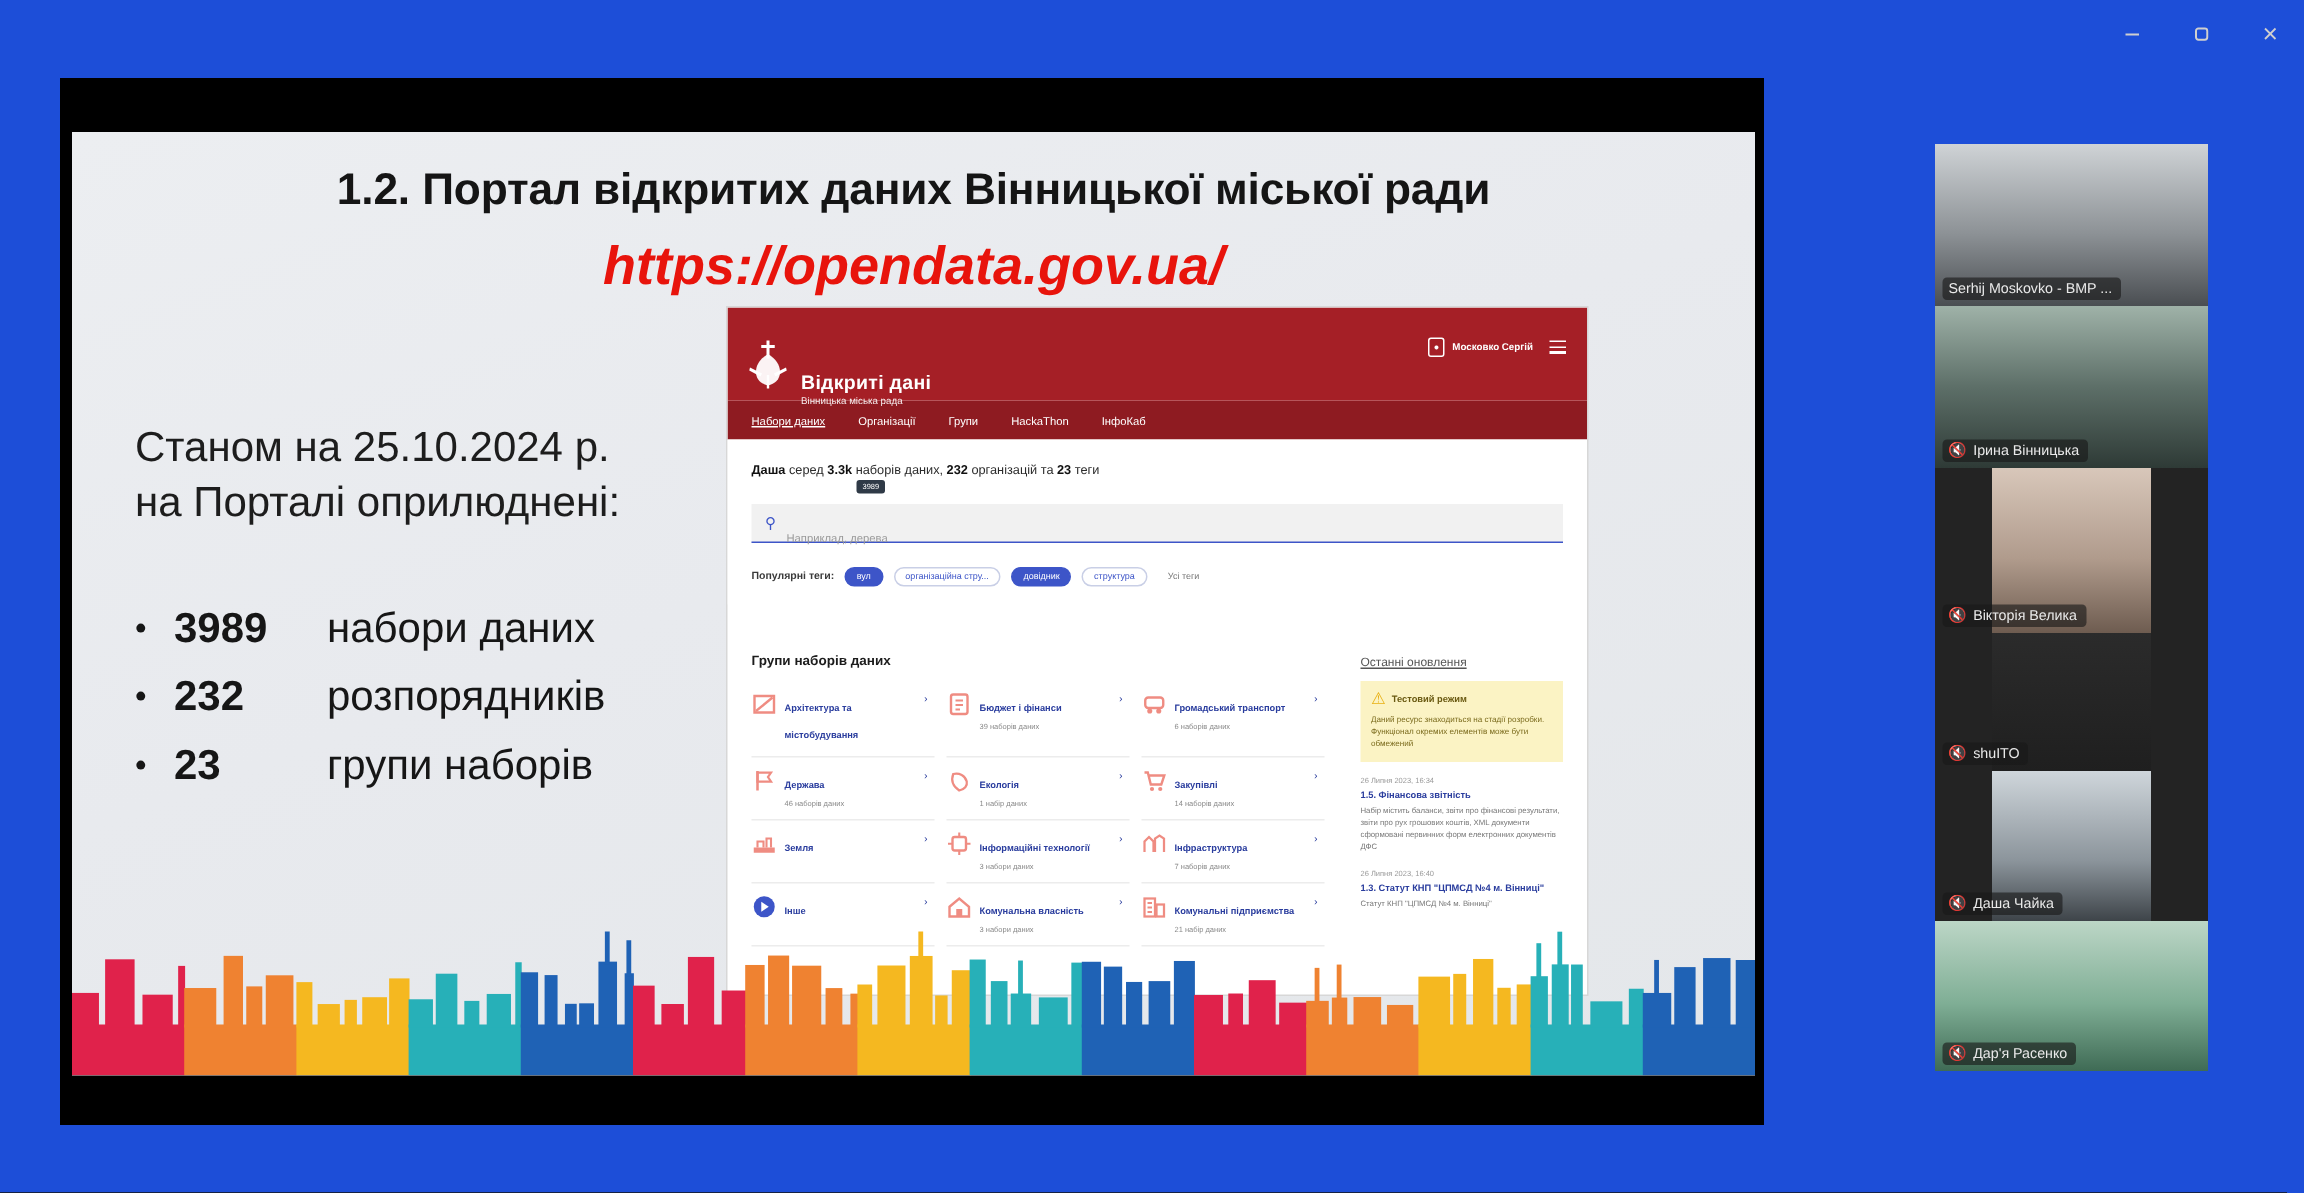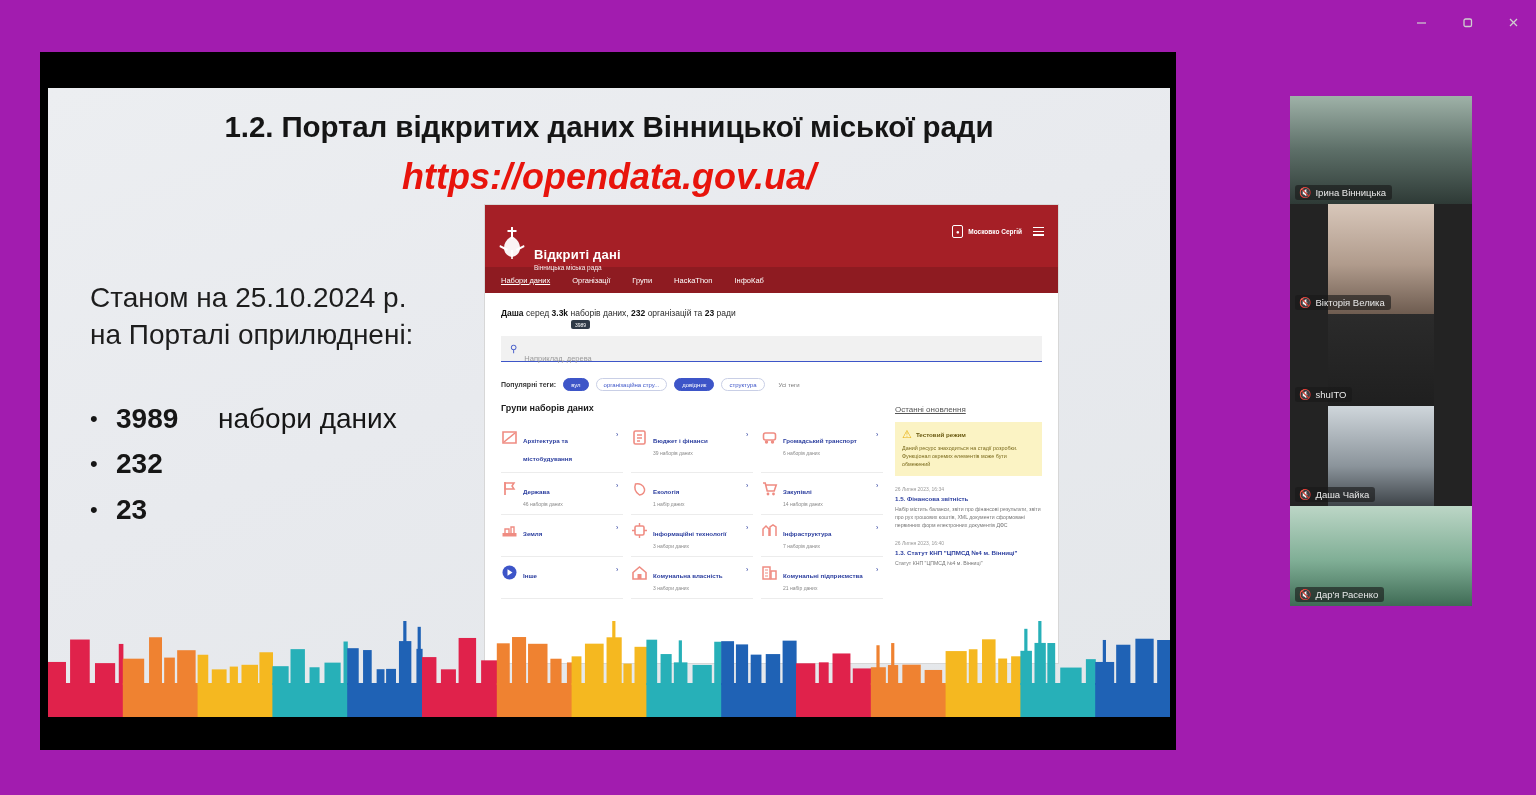--- a/index.html
+++ b/index.html
@@ -3,21 +3,21 @@
 <meta charset="utf-8">
 <title>Screen share — presentation</title>
 <style>
   * { box-sizing: border-box; margin: 0; padding: 0; }
   html, body {
     width: 1536px; height: 795px;
     background: #1a1a1a;
     font-family: "Liberation Sans", sans-serif;
     overflow: hidden;
   }
-  .app { position: relative; width: 1536px; height: 795px; background: #a21caf; }
+  .app { position: relative; width: 1536px; height: 795px; background: #1d4ed8; }
 
   
   .wincontrols {
     position: absolute; top: 0; right: 0;
     width: 176px; height: 44px;
     display: flex; align-items: center; justify-content: flex-end;
   }
   .wc-btn {
     width: 46px; height: 44px;
     display: flex; align-items: center; justify-content: center;
@@ -121,21 +121,21 @@
   .search-box .ph { color: #9a9a9a; font-size: 7.5px; margin-top: 20px; }
   .tags { margin-top: 16px; display: flex; align-items: center; gap: 7px; flex-wrap: nowrap; }
   .tags .lbl { font-size: 7px; color: #3a3a3a; font-weight: 700; white-space: nowrap; }
   .tag {
     font-size: 6px; padding: 2.5px 7px; border-radius: 9px;
     border: 1px solid #c9cfe6; color: #3d55c8; white-space: nowrap;
   }
   .tag.solid { background: #3d55c8; color: #fff; border-color: #3d55c8; }
   .tag.more { border: none; color: #777; }
 
-  .shot-body { display: flex; gap: 12px; padding: 0 16px; }
+  .shot-body { display: flex; gap: 24px; padding: 0 16px; margin-top: 32px; }
   .groups { flex: 0 0 382px; }
   .groups h3 { font-size: 9px; font-weight: 700; color: #1c1c1c; margin-bottom: 9px; }
   .grid { display: grid; grid-template-columns: repeat(3, 1fr); gap: 0 8px; }
   .gcell {
     display: flex; align-items: flex-start; gap: 5px;
     padding: 7px 0 7px 0; border-bottom: 1px solid #ececec;
     min-height: 41px;
   }
   .gicon { flex: 0 0 17px; height: 17px; color: #ef8c82; }
   .gicon svg { display: block; }
@@ -214,24 +214,26 @@
 
       <ul class="bullets">
         <li>
           <span class="dot">•</span>
           <span class="num">3989</span>
           <span class="txt">набори даних</span>
         </li>
         <li>
           <span class="dot">•</span>
           <span class="num">232</span>
+          <span class="txt">розпорядників</span>
         </li>
         <li>
           <span class="dot">•</span>
           <span class="num">23</span>
+          <span class="txt">групи наборів</span>
         </li>
       </ul>
 
       <div class="shot">
 
         <div class="shot-header">
           <div class="brand">
             <svg class="crest" viewBox="0 0 26 34">
               <g fill="#fff">
                 <rect x="12" y="1" width="2" height="12"></rect>
@@ -262,21 +264,21 @@
         <div class="shot-nav">
           <a class="active">Набори даних</a>
           <a>Організації</a>
           <a>Групи</a>
           <a>HackaThon</a>
           <a>ІнфоКаб</a>
         </div>
 
         <div class="shot-search">
           <div class="search-head">
-            <b>Даша</b><span> серед </span><b>3.3k</b><span> наборів даних, </span><b>232</b><span> організацій та </span><b>23</b><span> ради</span>
+            <b>Даша</b><span> серед </span><b>3.3k</b><span> наборів даних, </span><b>232</b><span> організацій та </span><b>23</b><span> теги</span>
             <span class="count-chip">3989</span>
           </div>
 
           <div class="search-box">
             <span class="mag">⚲</span>
             <span class="ph">Наприклад, дерева</span>
           </div>
 
           <div class="tags">
             <span class="lbl">Популярні теги:</span>
@@ -534,20 +536,26 @@
           <rect x="1047.2" y="40.96348905142559" width="18.960479062125312" height="23.03651094857441" fill="#1f62b5"></rect>
           <rect x="1054.7802395310628" y="18.96348905142559" width="3.2" height="24" fill="#1f62b5"></rect>
           <rect x="1068.1733950551477" y="23.73420022695055" width="14.212932148674936" height="40.26579977304945" fill="#1f62b5"></rect>
           <rect x="1087.3876404388752" y="17.706734642249877" width="18.27564487954399" height="46.29326535775012" fill="#1f62b5"></rect>
           <rect x="1109.1535086317704" y="19.001656517852865" width="13.446491368229635" height="44.998343482147135" fill="#1f62b5"></rect>
         </svg>
     </div>
   </div>
 
   <div class="rail" id="rail">
+      <div class="tile h1 active" style="height: 108px;">
+        <div class="cam" style="background:linear-gradient(180deg,#cfd3d6 0%,#8d9296 55%,#4a4e52 100%)"></div>
+        <div class="namebar">
+          <span class="nm">Serhij Moskovko - BMP ...</span>
+        </div>
+      </div>
       <div class="tile h1" style="height: 108px;">
         <div class="cam" style="background:linear-gradient(180deg,#9fb2a8 0%,#5d6f68 50%,#2e3a36 100%)"></div>
         <div class="namebar">
           <span class="mic">🔇</span>
           <span class="nm">Ірина Вінницька</span>
         </div>
       </div>
       <div class="tile h1" style="height: 110px;">
         <div class="cam letterbox" style="background:linear-gradient(180deg,#d8c7ba 0%,#b09b8c 55%,#6e5c50 100%)"></div>
         <div class="namebar">

